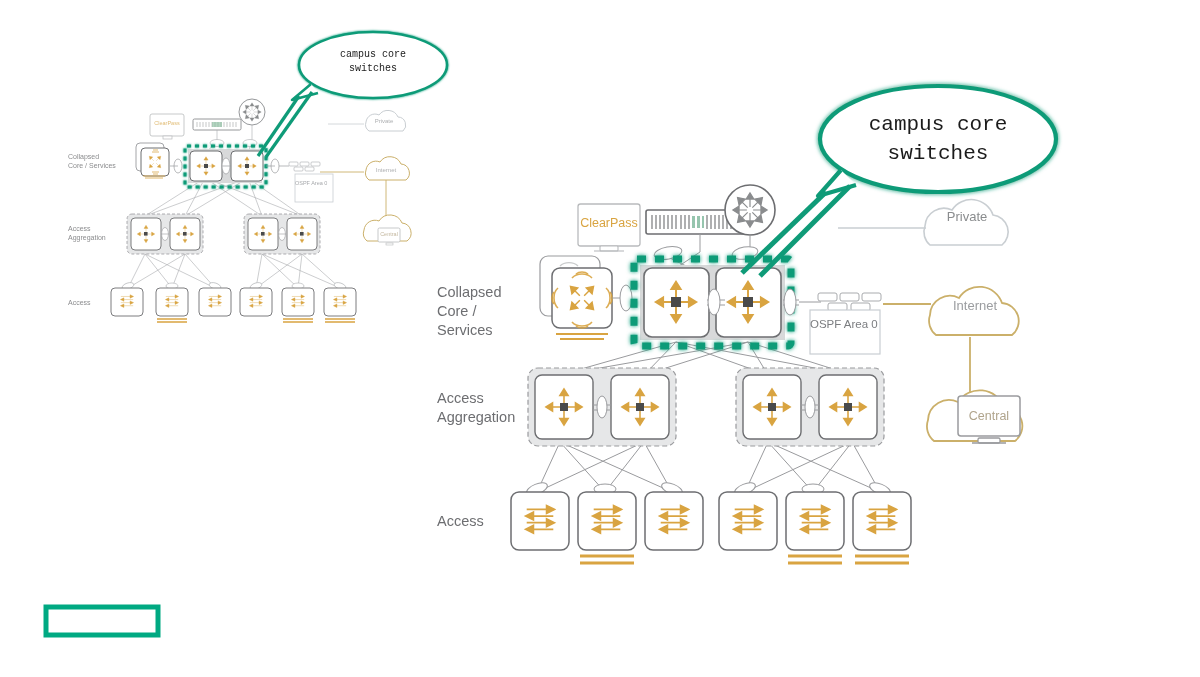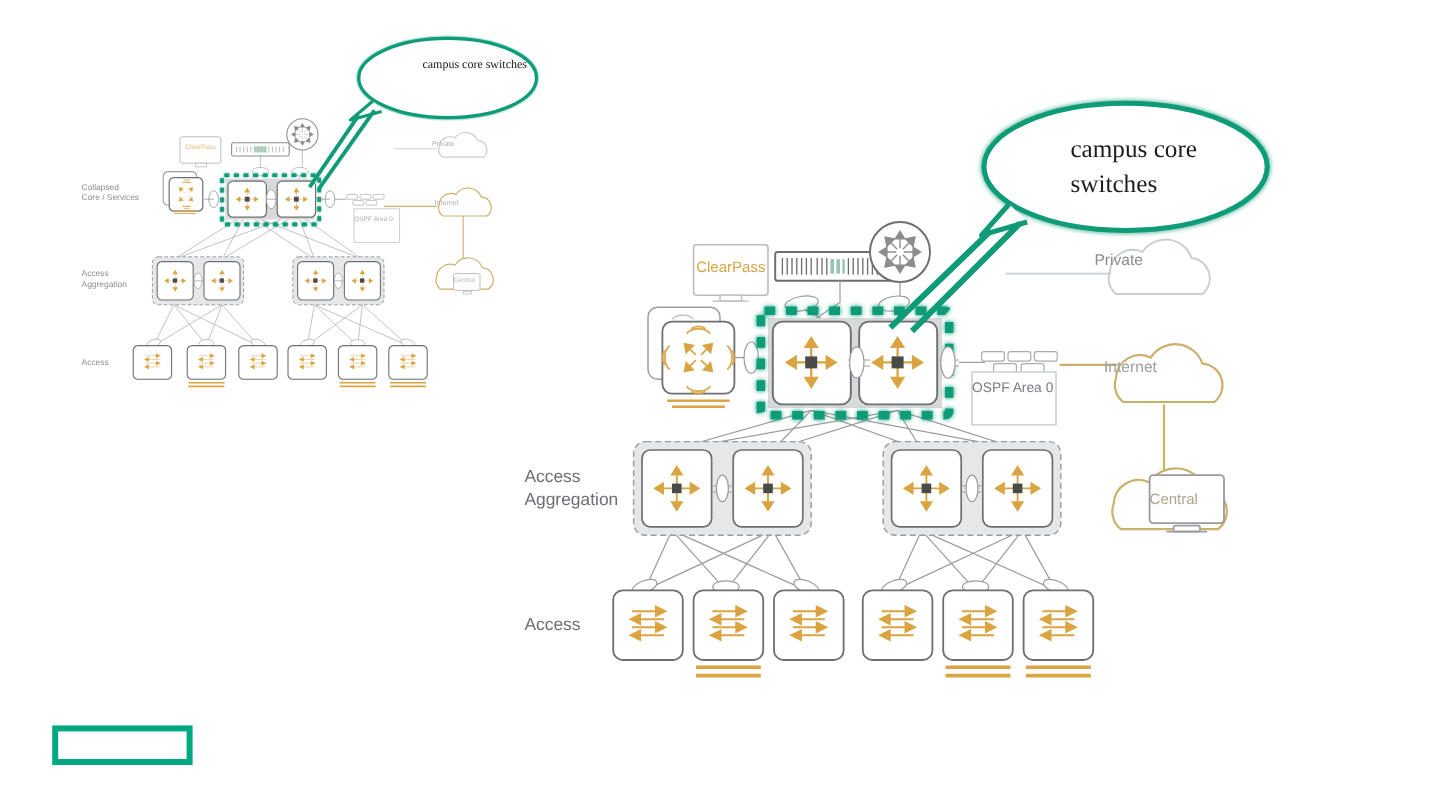--- a/index.html
+++ b/index.html
@@ -21,28 +21,29 @@
     font-family:"Liberation Sans", sans-serif;
     white-space:pre-line;
     pointer-events:none;
   }
   .lbl-main{font-size:14.5px;line-height:19px;}
   .lbl-thumb{font-size:7px;line-height:9px;color:#8b8c8e;}
 
   .callout-text{
     position:absolute;
     color:#1b1b1b;
-    font-family:Liberation Serif, serif;
-    margin-left:36px;
+    text-align:center;
+    font-family:Liberation Mono, monospace;
   }
   .callout-main{font-size:21px;line-height:29px;}
   .callout-thumb{font-size:10px;line-height:14px;}
 
   .cloud-text{
     position:absolute;
+    text-align:center;
     font-family:"Liberation Sans", sans-serif;
     pointer-events:none;
   }
   .cloud-private{font-size:13px;color:#8a8c8e;}
   .cloud-internet{font-size:13px;color:#9b9da0;}
   .cloud-central{font-size:12.5px;color:#b0a48c;}
   .cloud-private-t{font-size:6px;color:#aeb0b2;}
   .cloud-internet-t{font-size:6px;color:#aeb0b2;}
   .cloud-central-t{font-size:5.5px;color:#c3b79e;}
 
@@ -592,20 +593,23 @@
     <rect x="46" y="607" width="112" height="28" fill="none" stroke="#00a982" stroke-width="5"></rect>
   </g>
 </svg>
 
 <div class="callout-text callout-main" style="left:856px;top:110px;width:164px;">campus core
 switches</div>
 
 <div class="callout-text callout-thumb" style="left:316px;top:48px;width:114px;">campus core
 switches</div>
 
+<div class="lbl lbl-main" style="left:437px;top:283px;width:100px;">Collapsed
+Core /
+Services</div>
 <div class="lbl lbl-main" style="left:437px;top:389px;width:110px;">Access
 Aggregation</div>
 <div class="lbl lbl-main" style="left:437px;top:512px;width:100px;">Access</div>
 
 <div class="lbl lbl-thumb" style="left:68px;top:152px;width:62px;">Collapsed
 Core / Services</div>
 <div class="lbl lbl-thumb" style="left:68px;top:224px;width:62px;">Access
 Aggregation</div>
 <div class="lbl lbl-thumb" style="left:68px;top:298px;width:62px;">Access</div>
 

